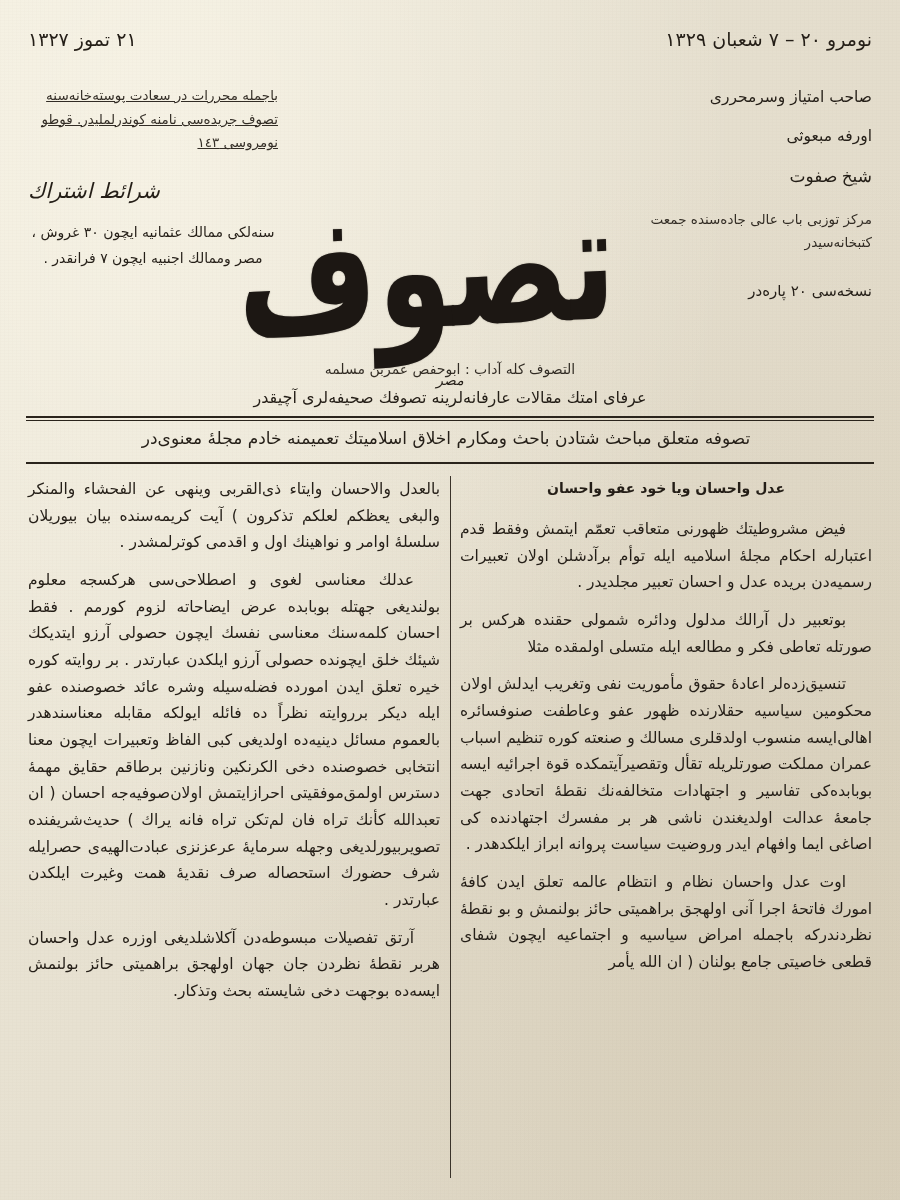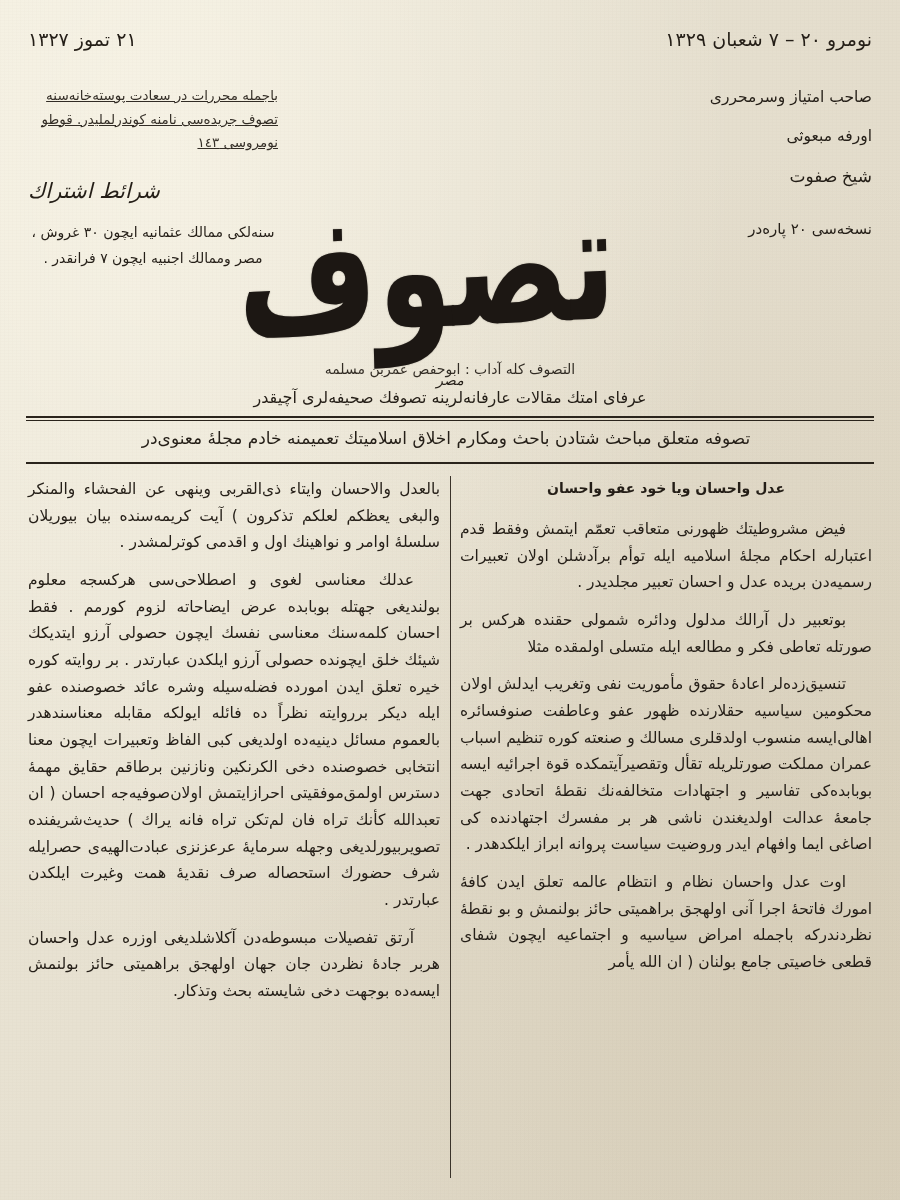--- a/index.html
+++ b/index.html
@@ -228,20 +228,21 @@
     <div class="issue-no">نومرو ٢٠ – ٧ شعبان ١٣٢٩</div>
     <div class="issue-date-left">٢١ تموز ١٣٢٧</div>
   </div>
 
   <div class="masthead-body">
 
     <div class="mh-col mh-right">
       <div class="blk lead">صاحب امتياز وسرمحرری</div>
       <div class="blk lead">اورفه مبعوثی</div>
       <div class="blk name">شيخ صفوت</div>
+      <div class="blk addr fade1">مركز توزبی باب عالی جاده‌سنده جمعت كتبخانه‌سيدر</div>
       <div class="blk price">نسخه‌سی ٢٠ پاره‌در</div>
     </div>
 
     <div class="logo-wrap">
       <div class="logo-word">تصوف</div>
       <div class="logo-sub">مصر</div>
     </div>
 
     <div class="mh-col mh-left">
       <div class="note fade1">باجمله محررات در سعادت پوسته‌خانه‌سنه تصوف جريده‌سی نامنه كوندرلمليدر. قوطو نومروسی ١٤٣</div>
@@ -268,17 +269,17 @@
       <h1 class="art-title">عدل واحسان ويا خود عفو واحسان</h1>
       <p class="para">فيض مشروطيتك ظهورنی متعاقب تعمّم ايتمش وفقط قدم اعتبار‌له احكام مجلهٔ اسلاميه ايله توأم برآدشلن اولان تعبيرات رسميه‌دن بريده عدل و احسان تعبير مجلديدر .</p>
       <p class="para">بوتعبير دل آرالك مدلول ودائره شمولی حقنده هركس بر صورتله تعاطی فكر و مطالعه ايله متسلی اولمقده مثلا</p>
       <p class="para">تنسيق‌زده‌لر اعادهٔ حقوق مأموريت نفی وتغريب ايدلش اولان محكومين سياسيه حقلارنده ظهور عفو وعاطفت صنوفسائره اهالی‌ايسه منسوب اولدقلری مسالك و صنعته كوره تنظيم اسباب عمران مملكت صورتلريله تقأل وتقصيرآيتمكده قوة اجرائيه ايسه بوبابده‌كی تفاسير و اجتهادات متخالفه‌نك نقطهٔ اتحادی جهت جامعهٔ عدالت اولديغندن ناشی هر بر مفسرك اجتهادنده كی اصاغی ايما وافهام ايدر وروضيت سياست پروانه ابراز ايلكدهدر .</p>
       <p class="para">اوت عدل واحسان نظام و انتظام عالمه تعلق ايدن كافهٔ امورك فاتحهٔ اجرا آنی اولهجق براهميتی حائز بولنمش و بو نقطهٔ نظردندرکه باجمله امراض سياسيه و اجتماعيه ايچون شفای قطعی خاصيتی جامع بولنان ( ان الله يأمر</p>
     </div>
 
     <div class="col col-left">
       <p class="para noind">بالعدل والاحسان وايتاء ذی‌القربی وينهی عن الفحشاء والمنكر والبغی يعظكم لعلكم تذكرون ) آيت كريمه‌سنده بيان بيوريلان سلسلهٔ اوامر و نواهينك اول و اقدمی كوترلمشدر .</p>
       <p class="para">عدلك معناسی لغوی و اصطلاحی‌سی هركسجه معلوم بولنديغی جهتله بوبابده عرض ايضاحاته لزوم كورمم . فقط احسان كلمه‌سنك معناسی نفسك ايچون حصولی آرزو ايتديكك شيئك خلق ايچونده حصولی آرزو ايلكدن عبارتدر . بر روايته كوره خيره تعلق ايدن امورده فضله‌سيله وشره عائد خصوصنده عفو ايله ديكر برروايته نظراً ده فائله ايولكه مقابله معناسندهدر بالعموم مسائل دينيه‌ده اولديغی كبی الفاظ وتعبيرات ايچون معنا انتخابی خصوصنده دخی الكرنكين ونازنين برطاقم حقايق مهمهٔ دسترس اولمق‌موفقيتی احرازايتمش اولان‌صوفيه‌جه احسان ( ان تعبدالله كأنك تراه فان لم‌تكن تراه فانه يراك ) حديث‌شريفنده تصويربيورلديغی وجهله سرمايهٔ عرعزنزی عبادت‌الهيه‌ی حصرايله شرف حضورك استحصاله صرف نقديهٔ همت وغيرت ايلكدن عبارتدر .</p>
-      <p class="para">آرتق تفصيلات مبسوطه‌دن آكلاشلديغی اوزره عدل واحسان هربر جادهٔ نظردن جان جهان اولهجق براهميتی حائز بولنمش ايسه‌ده بوجهت دخی شايسته بحث وتذكار.</p>
+      <p class="para">آرتق تفصيلات مبسوطه‌دن آكلاشلديغی اوزره عدل واحسان هربر نقطهٔ نظردن جان جهان اولهجق براهميتی حائز بولنمش ايسه‌ده بوجهت دخی شايسته بحث وتذكار.</p>
     </div>
   </div>
 
 </div>
 
 </body></html>

